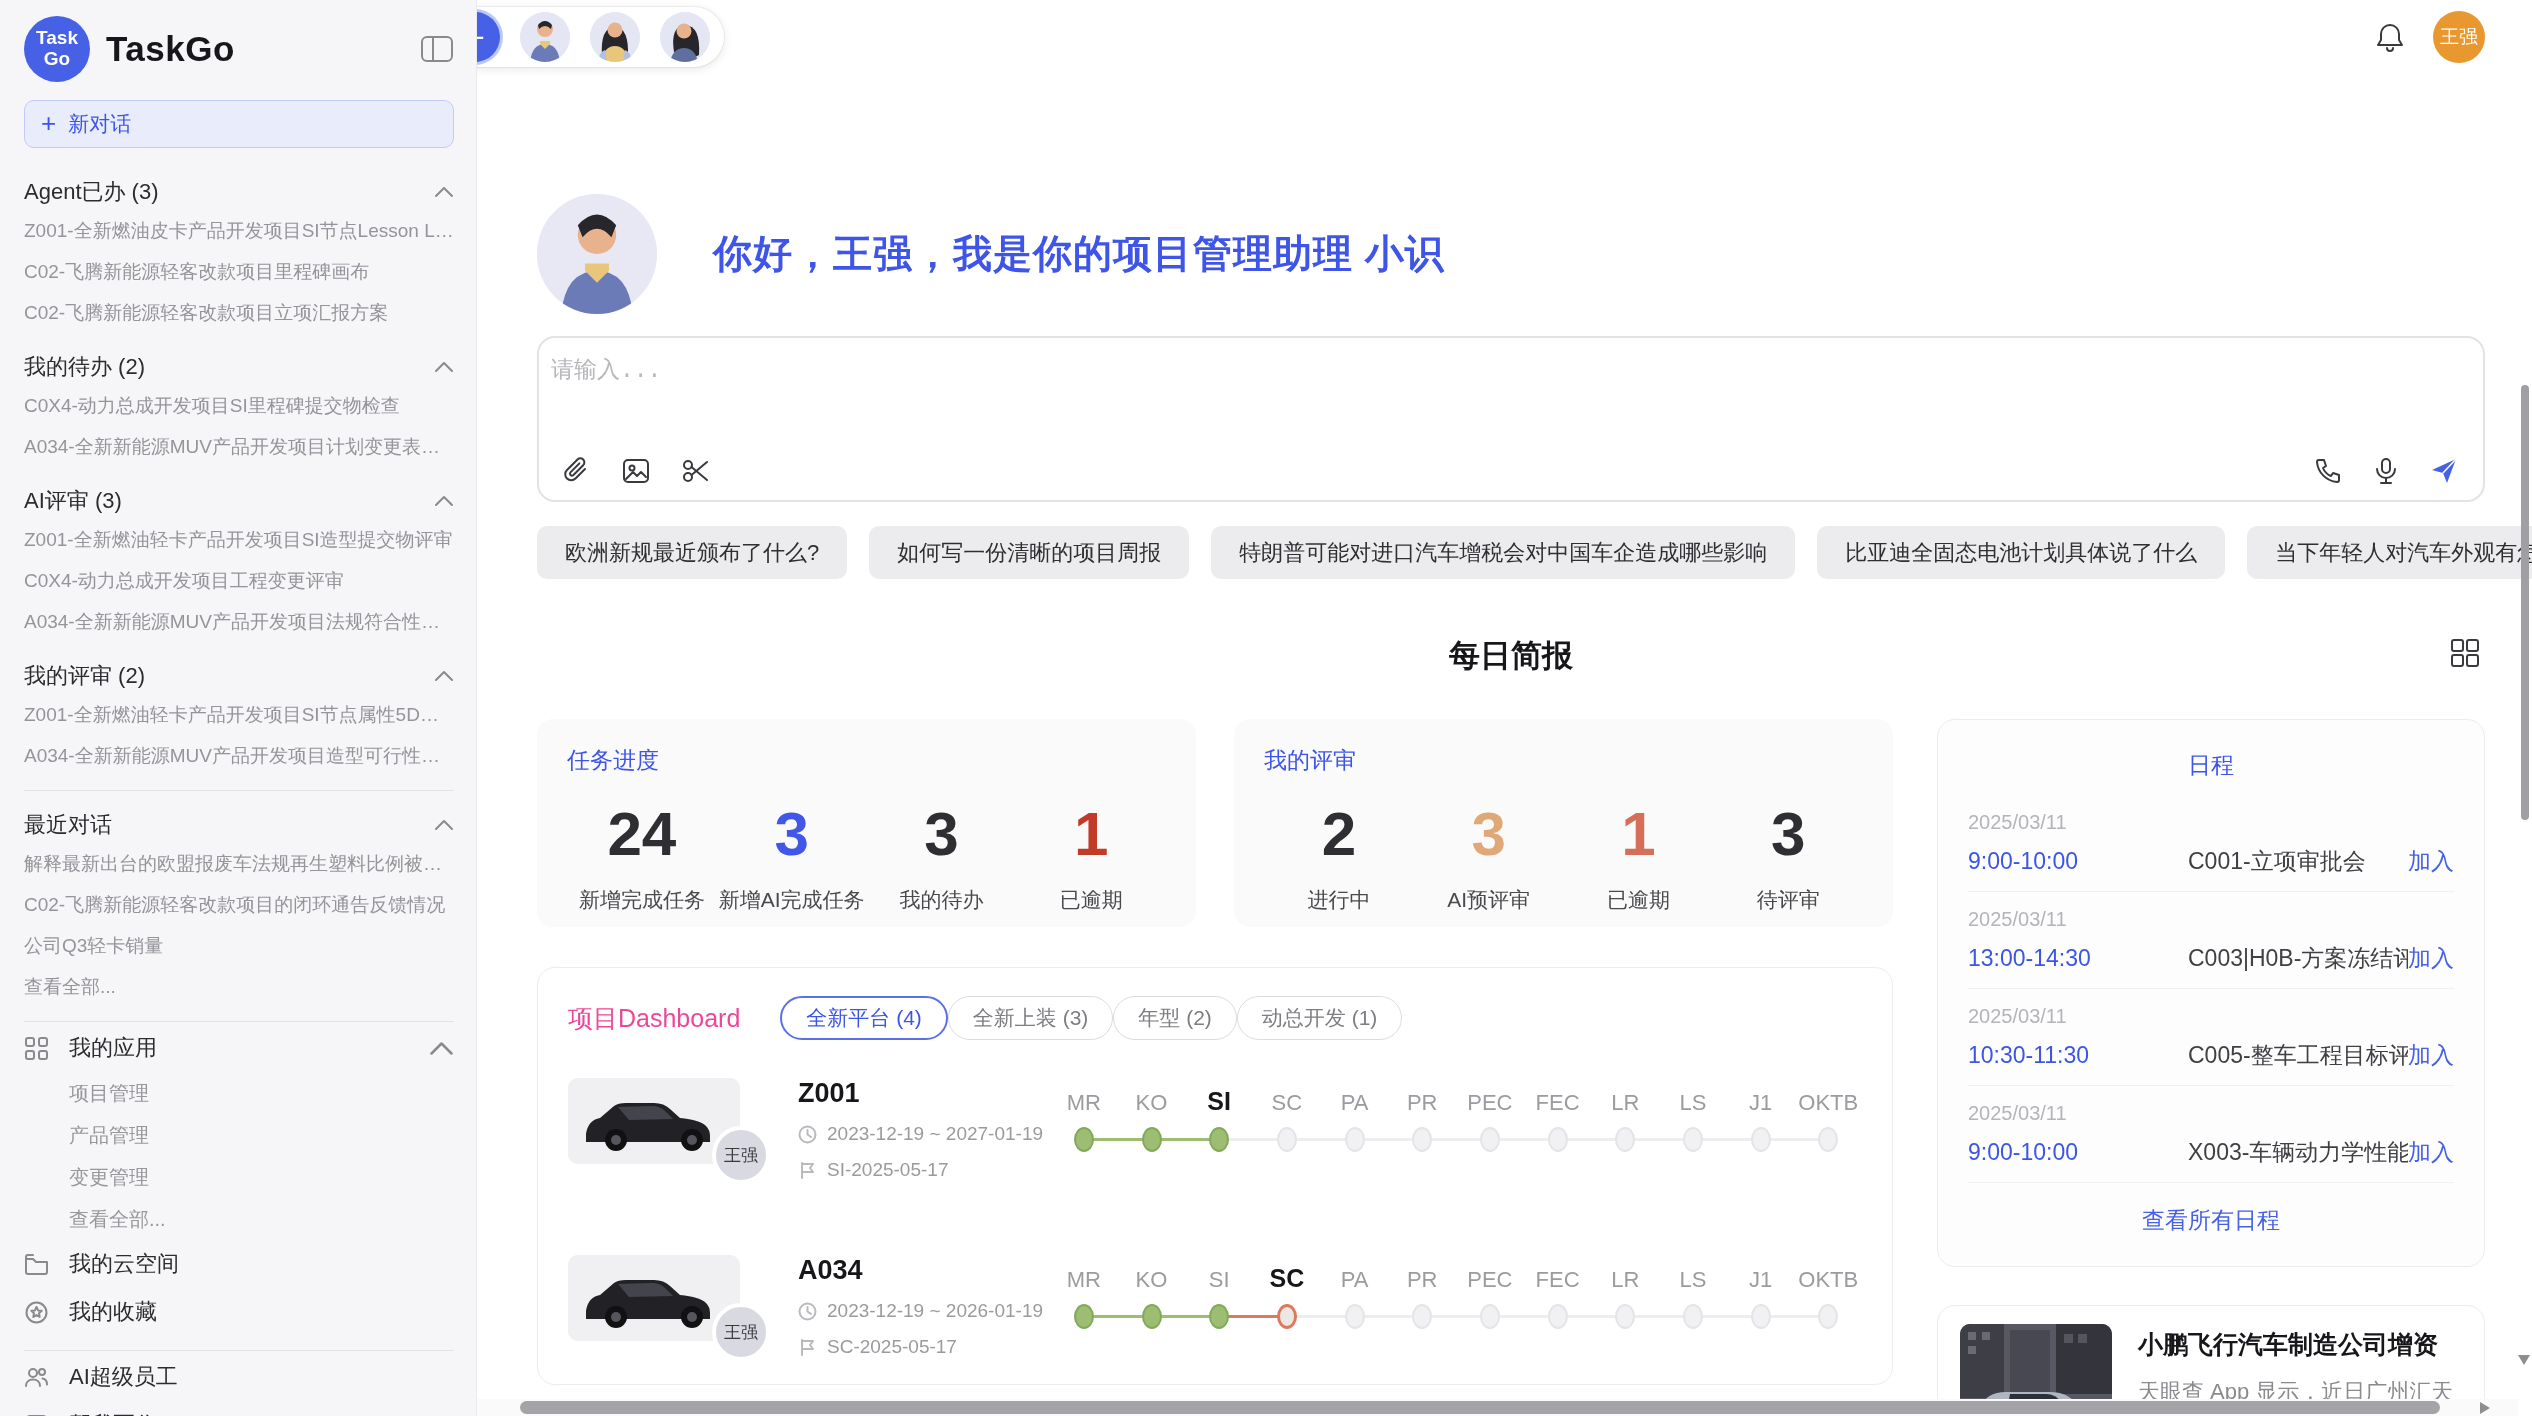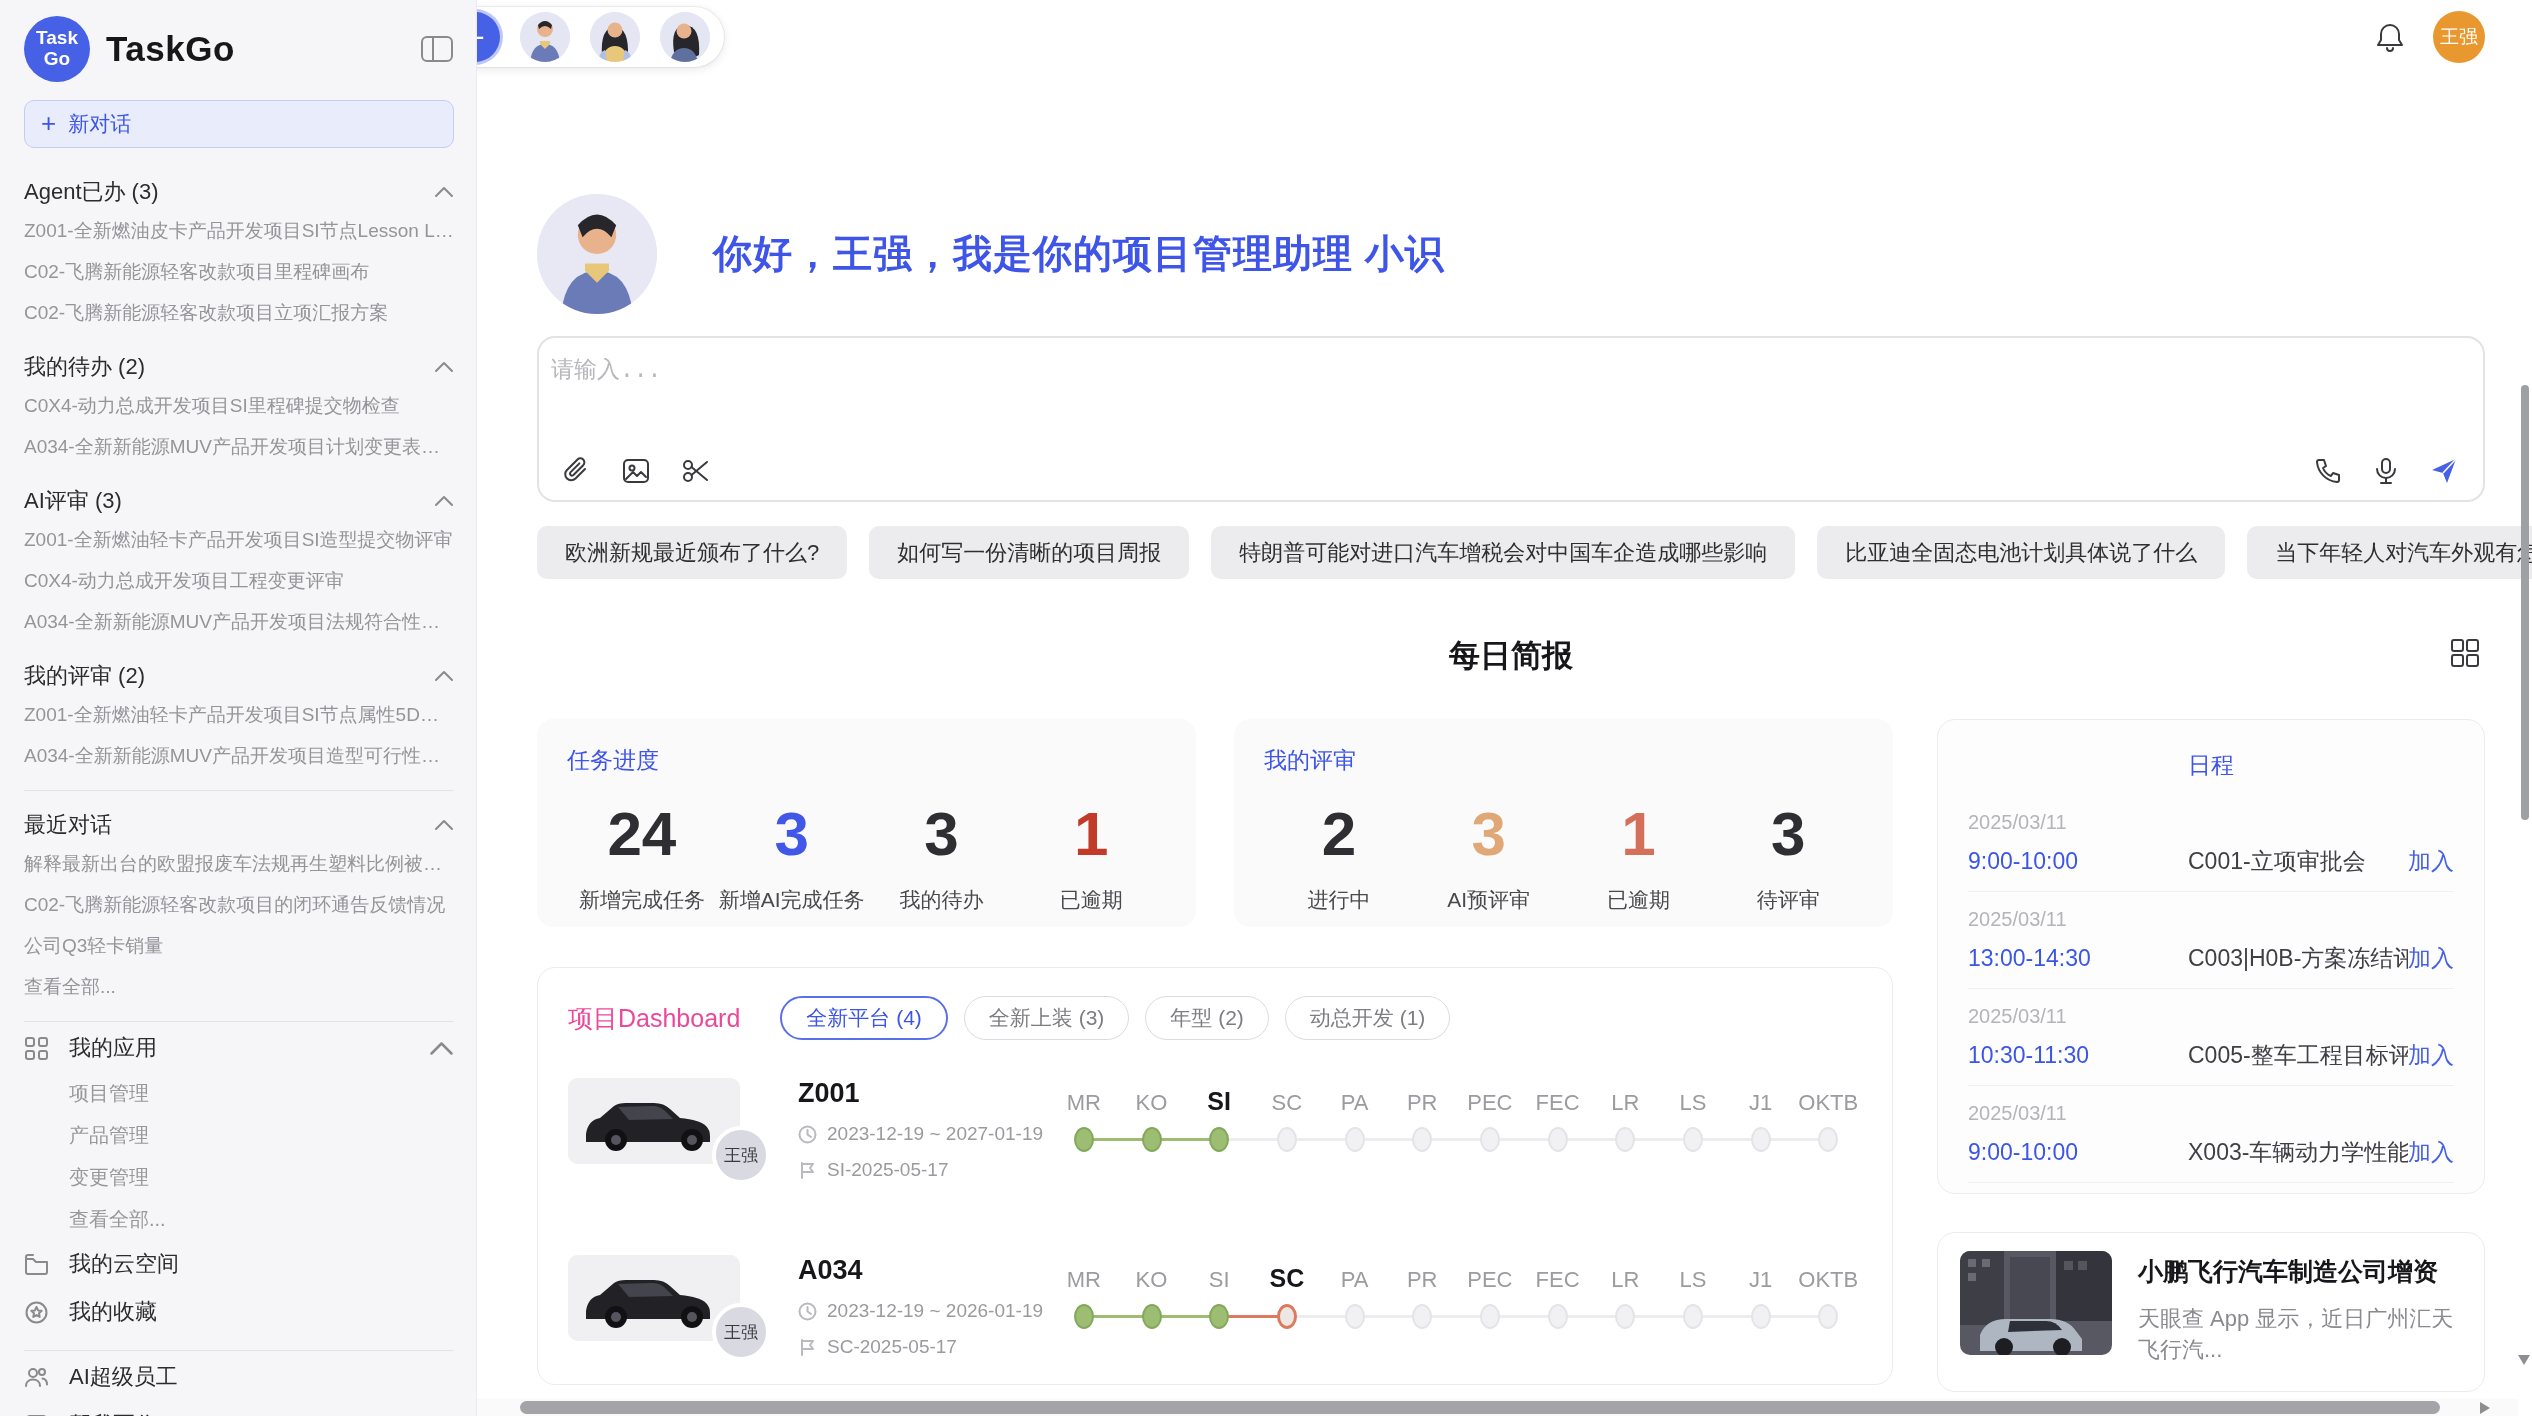--- a/index.html
+++ b/index.html
@@ -62,21 +62,21 @@
   .stat-card h3 { font-size:23px; font-weight:400; color:#3e55e8; }
   .stats { display:flex; margin-top:16px;align-items:flex-end; }
   .stat { flex:1; text-align:center; }
   .stat .v { font-size:62px; font-weight:600; line-height:1.35; }
   .stat .l { font-size:21px; color:#4a4a4e; margin-top:10px; }
   .v-dark{color:#2f2f33;} .v-blue{color:#4157e8;} .v-red{color:#c23a28;} .v-orange{color:#e0a877;} .v-salmon{color:#d4705a;}
 
   .dash-card { margin-top:40px; border:1px solid #ececf0; border-radius:18px; padding:28px 30px 0 30px; height:418px; overflow:hidden; background:#fff; }
   .dash-head { display:flex; align-items:center; gap:40px; }
   .dash-title { font-size:25px; color:#ec4899; font-weight:500; }
-  .dash-tabs { display:flex; gap:16px; }
+  .dash-tabs { display:flex; }
   .tab { height:44px; border-radius:999px; display:flex; align-items:center; padding:0 24px; font-size:21px; color:#7d7d82; border:1px solid #dcdce0; background:#fff; cursor:pointer; white-space:nowrap; }
   .tab.active { color:#3c55e6; border:2px solid #5a70e8; }
 
   .proj-row { display:flex; margin-top:38px; align-items:flex-start; }
   .car-wrap { position:relative; width:172px; height:86px; flex:none; }
   .car-img { width:172px; height:86px; border-radius:10px; background:#f3f3f5; overflow:hidden; }
   .owner-badge { position:absolute; right:-30px; bottom:-20px; width:58px; height:58px; border-radius:50%; background:#d9d9e1; border:4px solid #fff; display:flex; align-items:center; justify-content:center; font-size:17px; color:#3a3a3e; }
   .proj-info { margin-left:58px; width:252px; flex:none; }
   .proj-name { font-size:27px; font-weight:700; color:#17171b; }
   .proj-meta { display:flex; align-items:center; gap:10px; margin-top:14px; font-size:19px; color:#9a9a9f; }
@@ -86,21 +86,21 @@
   .ms-label { font-size:22px; color:#9b9ba0; height:36px; display:flex; align-items:flex-end; }
   .ms-label.cur { font-size:25px; font-weight:700; color:#17171b; }
   .dotrow { position:relative; width:100%; height:46px; display:flex; align-items:center; justify-content:center; }
   .seg { position:absolute; top:50%; margin-top:-1.5px; height:3px; width:50%; background:#ededf0; }
   .seg.l{left:0;} .seg.r{right:0;}
   .seg.green{background:#9cbd72;} .seg.salmon{background:#dd7a5e;}
   .dot { width:20px; height:25px; border-radius:50%; background:#f1f1f3; border:2px solid #e4e4e8; position:relative; z-index:1; }
   .dot.green { background:#9cbd72; border-color:#82a95b; }
   .dot.ring { background:#ece7e2; border:3px solid #dd7a5e; }
 
-  .sched-card { border:1px solid #ececf0; border-radius:18px; background:#fdfdfe; padding:24px 30px 18px 30px; height:475px; overflow:hidden; }
+  .sched-card { border:1px solid #ececf0; border-radius:18px; background:#fdfdfe; padding:24px 30px 18px 30px; height:548px; overflow:hidden; }
   .sched-title { text-align:center; font-size:23px; color:#3e55e8; margin-top:6px; }
   .sched-item { padding:16px 0 14px 0; border-bottom:1px solid #f0f0f3; }
   .sched-date { font-size:20px; color:#b4b4b9; }
   .sched-line { display:flex; align-items:center; margin-top:12px; }
   .sched-time { font-size:23px; color:#3b55e5; width:220px; flex:none; }
   .sched-name { font-size:23px; color:#3f3f44; flex:1; white-space:nowrap; overflow:hidden; }
   .join { font-size:23px; color:#4660e6; cursor:pointer; flex:none; }
   .view-all { text-align:center; font-size:23px; color:#4660e6; margin-top:22px; cursor:pointer; }
 
   .news-card { margin-top:38px; border:1px solid #ececf0; border-radius:18px; padding:18px 22px; display:flex; gap:26px; height:160px; overflow:hidden; background:#fff; }

